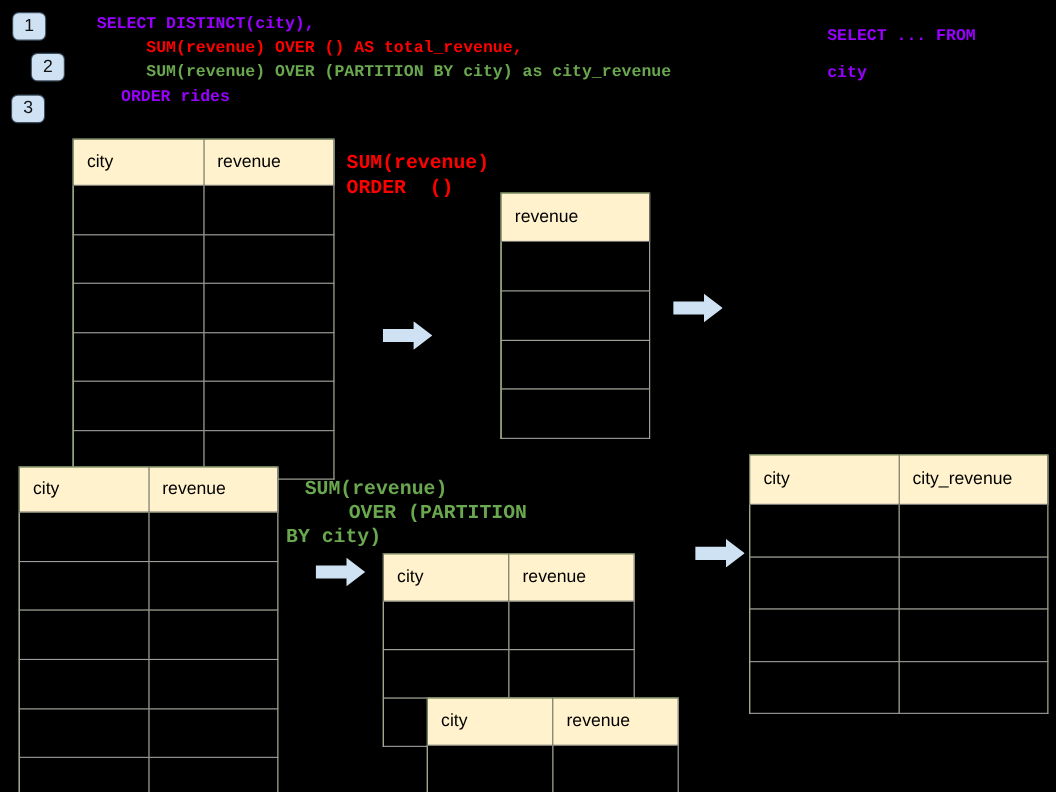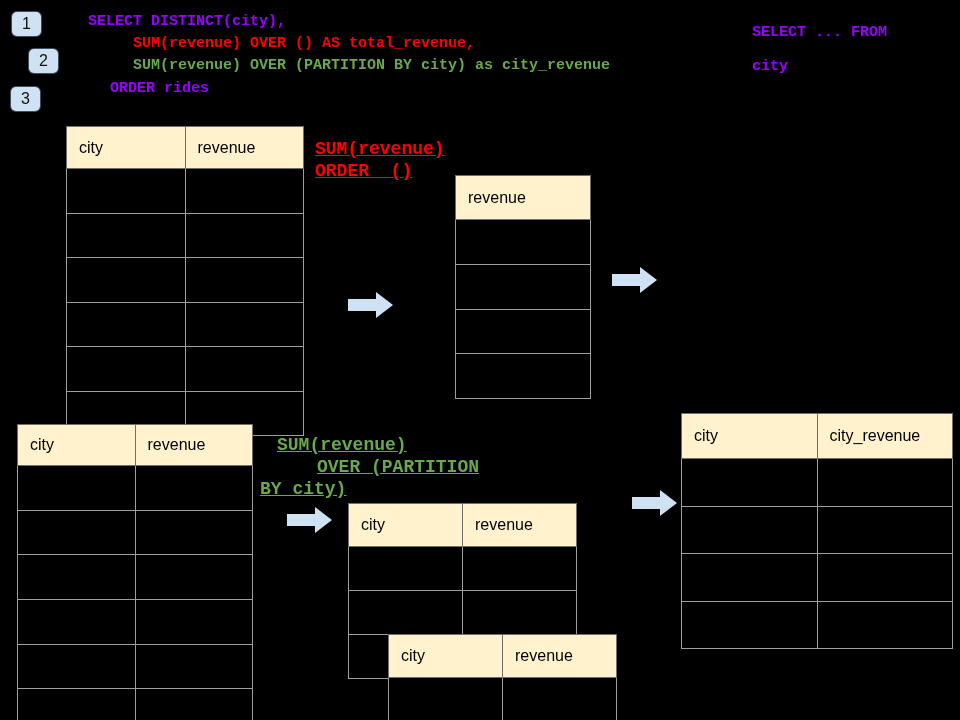--- a/index.html
+++ b/index.html
@@ -18,21 +18,21 @@
   
   .code {
     position: absolute;
     font-family: "Liberation Mono", "DejaVu Sans Mono", monospace;
     font-weight: bold;
     font-size: 15px;
     line-height: 22px;
     white-space: pre;
   }
   .code.small { font-size: 15px; line-height: 21px; }
-  .code.anno  { font-size: 18px; line-height: 22px; text-decoration: underline; }
+  .code.anno  { font-size: 18px; line-height: 22px; }
   .c-purple { color: var(--purple, #9900ff); }
   .c-red    { color: var(--red, #ff0000); }
   .c-green  { color: var(--green, #6aa84f); }
   
   .badge {
     position: absolute;
     width: 29px;
     height: 24px;
     background: var(--badge-fill, #cfe2f3);
     border-radius: 5px;

